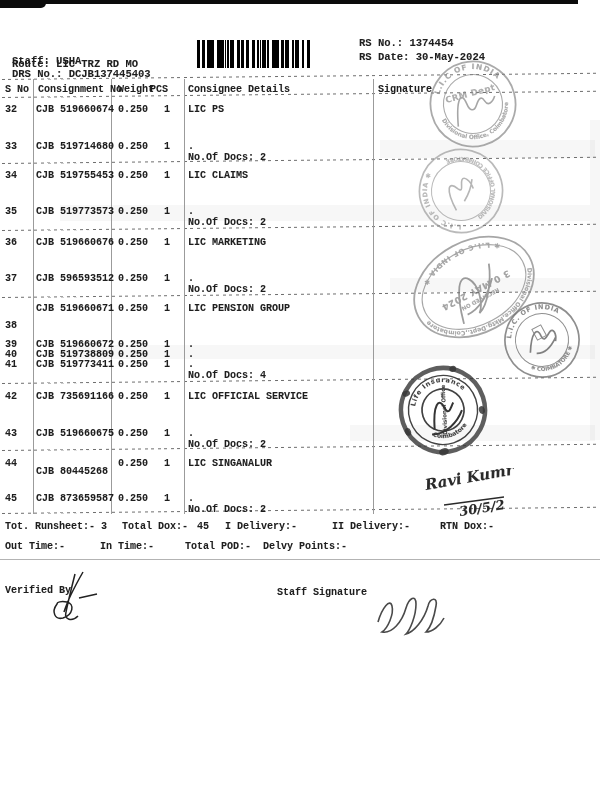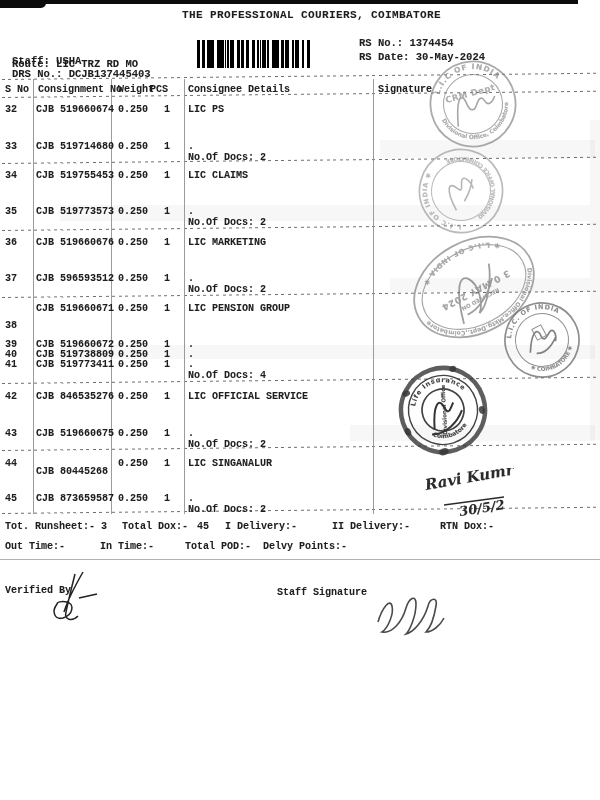--- a/index.html
+++ b/index.html
@@ -33,21 +33,20 @@
   <div class="artifact" style="left:0;top:0;width:578px;height:4px;"></div>
   <div class="artifact" style="left:0;top:0;width:46px;height:8px;border-radius:0 0 5px 0;"></div>
 
   <div class="band" style="left:380px;top:140px;width:215px;height:18px;"></div>
   <div class="band" style="left:60px;top:205px;width:530px;height:16px;"></div>
   <div class="band" style="left:390px;top:278px;width:200px;height:14px;"></div>
   <div class="band" style="left:60px;top:345px;width:535px;height:14px;"></div>
   <div class="band" style="left:350px;top:425px;width:245px;height:16px;"></div>
   <div class="band" style="left:590px;top:120px;width:10px;height:320px;"></div>
 
-  <div class="t title txtlayer" style="left:182px;top:9px;">THE PROFESSIONAL COURIERS, COIMBATORE</div>
 
   <div class="t hl txtlayer" style="left:12px;top:58px;text-align:center;">Route: LIC TRZ RD MO</div>
   <div class="t hl txtlayer" style="left:12px;top:55px;text-align:center;">Staff: USHA</div>
   <div class="t hl txtlayer" style="left:12px;top:68px;">DRS No.: DCJB137445403</div>
 
   <div class="barcode"></div>
 
   <div class="t hl txtlayer" style="left:359px;top:37px;">RS No.: 1374454</div>
   <div class="t hl txtlayer" style="left:359px;top:51px;">RS Date: 30-May-2024</div>
 
@@ -122,21 +121,21 @@
       <div class="t txtlayer" style="left: 118px; top: 349px;">0.250</div>
       <div class="t txtlayer" style="left: 164px; top: 349px;">1</div>
       <div class="t txtlayer" style="left: 188px; top: 349px;">.</div>
       <div class="t txtlayer" style="left: 5px; top: 359px;">41</div>
       <div class="t txtlayer" style="left: 36px; top: 359px;">CJB 519773411</div>
       <div class="t txtlayer" style="left: 118px; top: 359px;">0.250</div>
       <div class="t txtlayer" style="left: 164px; top: 359px;">1</div>
       <div class="t txtlayer" style="left: 188px; top: 359px;">.</div>
       <div class="t txtlayer" style="left: 188px; top: 370px;">No.Of Docs: 4</div>
       <div class="t txtlayer" style="left: 5px; top: 391px;">42</div>
-      <div class="t txtlayer" style="left: 36px; top: 391px;">CJB 846535276</div>
+      <div class="t txtlayer" style="left: 36px; top: 391px;">CJB 735691166</div>
       <div class="t txtlayer" style="left: 118px; top: 391px;">0.250</div>
       <div class="t txtlayer" style="left: 164px; top: 391px;">1</div>
       <div class="t txtlayer" style="left: 188px; top: 391px;">LIC OFFICIAL SERVICE</div>
       <div class="t txtlayer" style="left: 5px; top: 428px;">43</div>
       <div class="t txtlayer" style="left: 36px; top: 428px;">CJB 519660675</div>
       <div class="t txtlayer" style="left: 118px; top: 428px;">0.250</div>
       <div class="t txtlayer" style="left: 164px; top: 428px;">1</div>
       <div class="t txtlayer" style="left: 188px; top: 428px;">.</div>
       <div class="t txtlayer" style="left: 188px; top: 439px;">No.Of Docs: 2</div>
       <div class="t txtlayer" style="left: 5px; top: 458px;">44</div>

